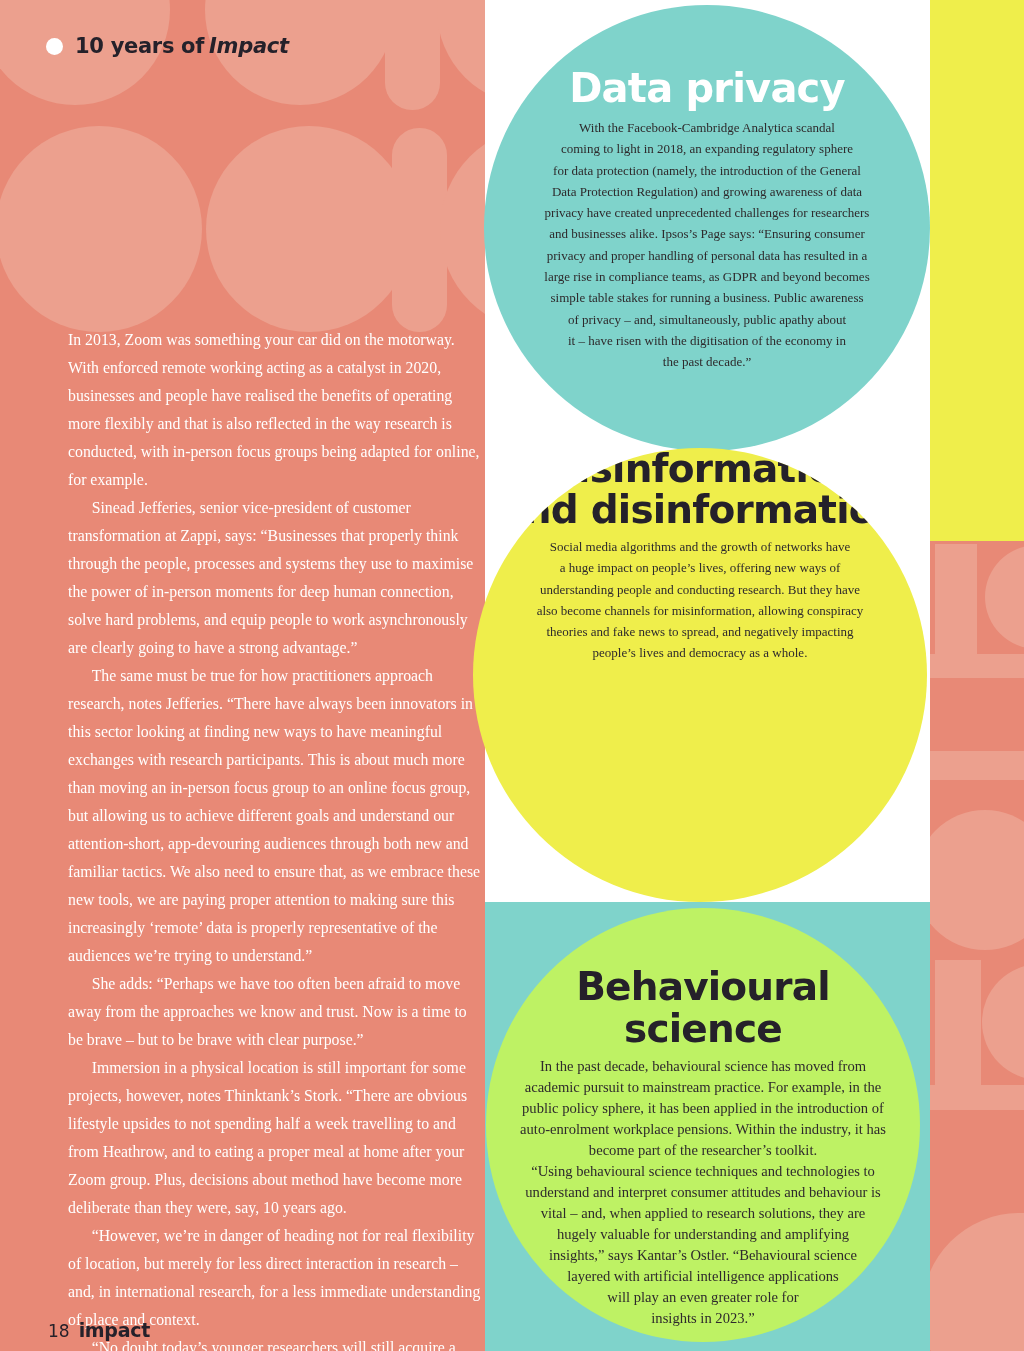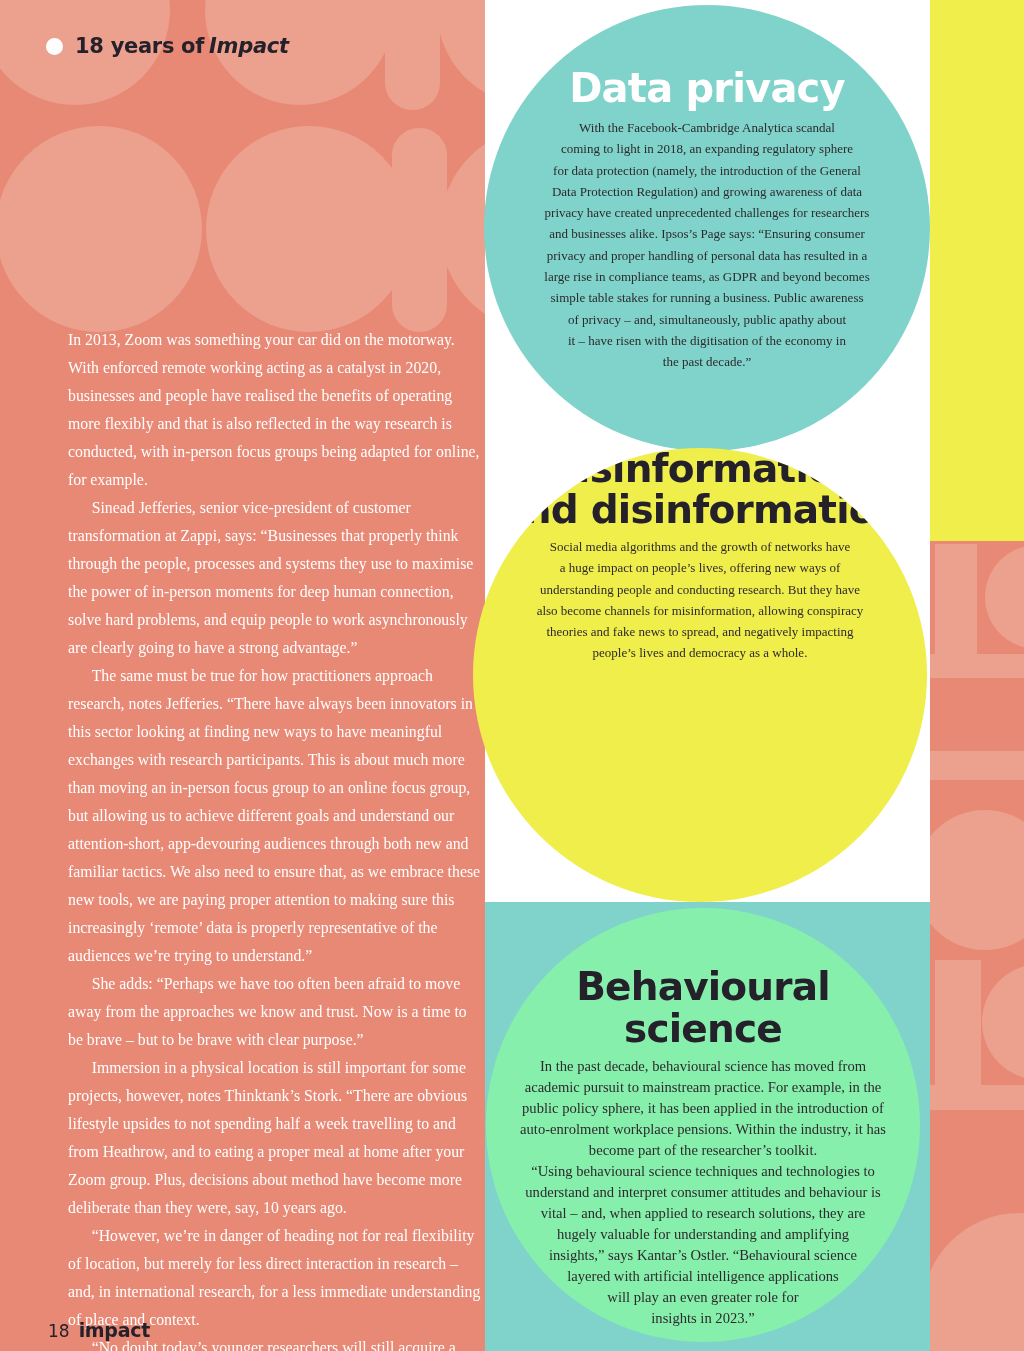--- a/index.html
+++ b/index.html
@@ -45,42 +45,42 @@
             color:var(--body_ink,#2E2A2C);white-space:pre-line;}
 
   .bubble-teal{left:484px;top:5px;width:446px;height:446px;background:var(--teal,#7FD3CB);}
   .bubble-teal h2{margin-top:60px;font-size:40px;color:#fff;}
   .bubble-teal p{width:432px;}
 
   .bubble-lemon{left:473px;top:448px;width:454px;height:454px;background:var(--yellow,#EFEE4B);}
   .bubble-lemon h2{font-size:39px;line-height:41px;color:var(--ink,#25212A);}
   .bubble-lemon p{width:436px;}
 
-  .bubble-white{left:486px;top:908px;width:434px;height:434px;background:#86efac;}
+  .bubble-white{left:486px;top:908px;width:434px;height:434px;background:#bef264;}
   .bubble-white h2{margin-top:58px;font-size:39px;line-height:42px;color:var(--ink,#25212A);}
   .bubble-white p{width:424px;font-size:14.6px;line-height:21px;}
 </style>
 </head>
 <body>
 
 <div class="abs left-col">
 
   <div class="decor round" style="left:-20px;top:-85px;width:190px;height:190px;"></div>
   <div class="decor round" style="left:205px;top:-85px;width:190px;height:190px;"></div>
   <div class="decor" style="left:385px;top:-85px;width:55px;height:195px;border-radius:0 0 27px 27px;"></div>
   <div class="decor round" style="left:437px;top:-85px;width:190px;height:190px;"></div>
   <div class="decor round" style="left:-4px;top:126px;width:206px;height:206px;"></div>
   <div class="decor round" style="left:206px;top:126px;width:206px;height:206px;"></div>
   <div class="decor" style="left:392px;top:128px;width:55px;height:204px;border-radius:27px;"></div>
   <div class="decor round" style="left:440px;top:126px;width:206px;height:206px;"></div>
 
   <div class="abs kicker">
     <span class="kicker-dot"></span>
     <span class="kicker-text">
-      <span>18 years of</span><span class="mag">Impact</span>
+      <span>10 years of</span><span class="mag">Impact</span>
     </span>
   </div>
 
 
   <div class="abs article-body">
     <p>In 2013, Zoom was something your car did on the motorway. With enforced remote working acting as a catalyst in 2020, businesses and people have realised the benefits of operating more flexibly and that is also reflected in the way research is conducted, with in-person focus groups being adapted for online, for example.</p>
     <p>Sinead Jefferies, senior vice-president of customer transformation at Zappi, says: “Businesses that properly think through the people, processes and systems they use to maximise the power of in-person moments for deep human connection, solve hard problems, and equip people to work asynchronously are clearly going to have a strong advantage.”</p>
     <p>The same must be true for how practitioners approach research, notes Jefferies. “There have always been innovators in this sector looking at finding new ways to have meaningful exchanges with research participants. This is about much more than moving an in-person focus group to an online focus group, but allowing us to achieve different goals and understand our attention-short, app-devouring audiences through both new and familiar tactics. We also need to ensure that, as we embrace these new tools, we are paying proper attention to making sure this increasingly ‘remote’ data is properly representative of the audiences we’re trying to understand.”</p>
     <p>She adds: “Perhaps we have too often been afraid to move away from the approaches we know and trust. Now is a time to be brave – but to be brave with clear purpose.”</p>
     <p>Immersion in a physical location is still important for some projects, however, notes Thinktank’s Stork. “There are obvious lifestyle upsides to not spending half a week travelling to and from Heathrow, and to eating a proper meal at home after your Zoom group. Plus, decisions about method have become more deliberate than they were, say, 10 years ago.</p>

